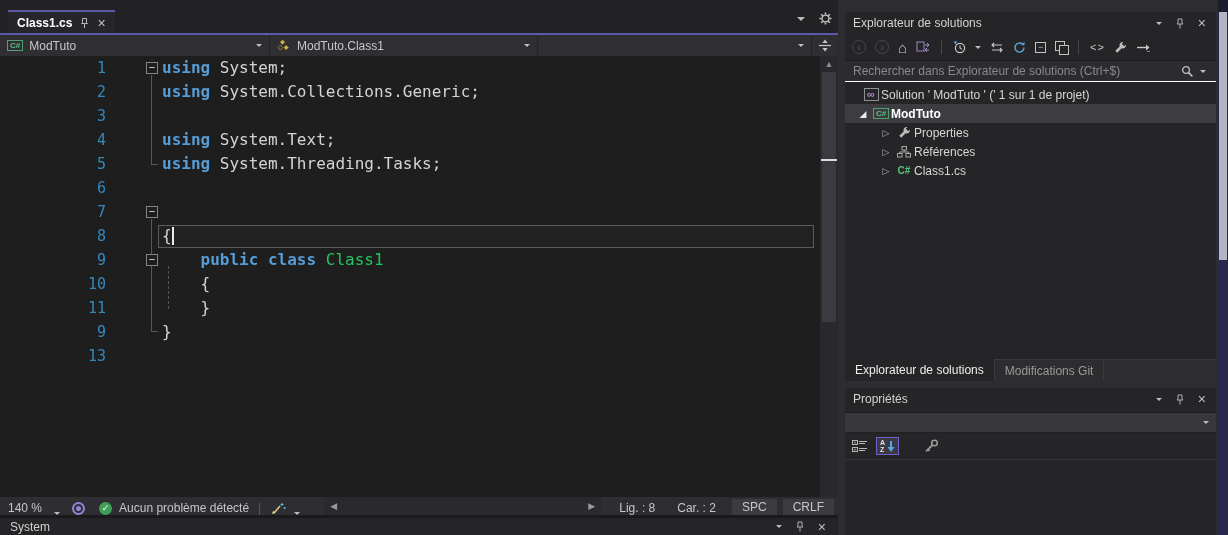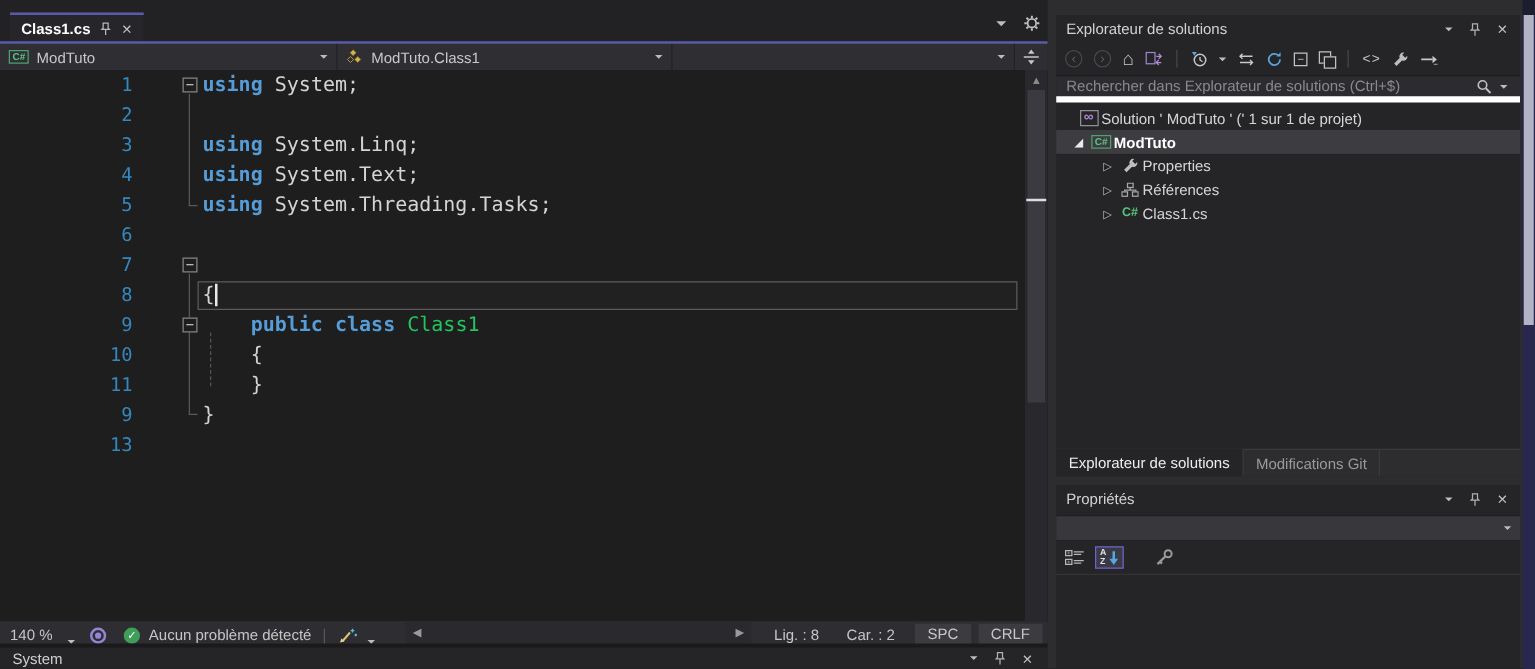--- a/index.html
+++ b/index.html
@@ -54,21 +54,21 @@
   .sidebar{position:absolute;left:845px;top:0;width:371px;height:535px;}
   .pane{position:absolute;left:0;right:0;background:#252528;}
   .se-pane{top:12px;height:369px;}
   .props-pane{top:388px;height:147px;}
   .pane-title{height:22px;display:flex;align-items:center;padding:0 8px;color:#d2d2d2;}
   .win-icons{display:flex;align-items:center;gap:13px;margin-left:auto;padding-right:2px;}
   .se-toolbar{height:26px;display:flex;align-items:center;padding:0 7px;gap:9px;}
   .tsep{width:1px;height:14px;background:#46464b;margin:0 2px;}
   .circbtn{width:14px;height:14px;border:1px solid #48484d;border-radius:50%;color:#5c5c61;font-size:11px;line-height:12px;text-align:center;}
   .glyph{color:#c8c8c8;font-size:13px;line-height:13px;}
-  .se-search{height:22px;background:#2b2b30;border-top:1px solid #1d1d20;border-bottom:5px solid #ffffff;
+  .se-search{height:22px;background:#2b2b30;border-top:1px solid #1d1d20;border-bottom:1px solid #ffffff;
     display:flex;align-items:center;padding:0 8px;color:#8a8a8a;}
   .se-search .win-icons{gap:6px;}
   .se-tree{padding-top:3px;}
   .trow{height:19px;display:flex;align-items:center;color:#d6d6d6;}
   .trow.selected{background:#3d3d41;}
   .trow.bold .tlabel{font-weight:bold;color:#ffffff;}
   .twist{width:16px;text-align:center;color:#b8b8b8;font-size:9px;flex:none;}
   .ticon{width:20px;display:flex;align-items:center;justify-content:center;flex:none;}
   .ic-box-cs{border:1px solid #4ea06c;color:#5fc08a;font-size:8px;font-weight:bold;padding:0px 2px;line-height:9px;background:#1f3a2d00;}
   .ic-cs-green{color:#57c07a;font-size:10px;font-weight:bold;}
@@ -169,25 +169,25 @@
           <div class="cl">
             <span class="ln">1</span>
             <span class="fold">
               <span class="foldbox">−</span>
             </span>
             <span class="txt"><span class="kw">using</span><span class="pl"> System;</span></span>
           </div>
           <div class="cl">
             <span class="ln">2</span>
             <span class="fold"></span>
+            <span class="txt"><span class="kw">using</span><span class="pl"> System.Collections.Generic;</span></span>
           </div>
           <div class="cl">
             <span class="ln">3</span>
             <span class="fold"></span>
-            <span class="txt"><span class="kw">using</span><span class="pl"> System.Linq;</span></span>
           </div>
           <div class="cl">
             <span class="ln">4</span>
             <span class="fold"></span>
             <span class="txt"><span class="kw">using</span><span class="pl"> System.Text;</span></span>
           </div>
           <div class="cl">
             <span class="ln">5</span>
             <span class="fold"></span>
             <span class="txt"><span class="kw">using</span><span class="pl"> System.Threading.Tasks;</span></span>

